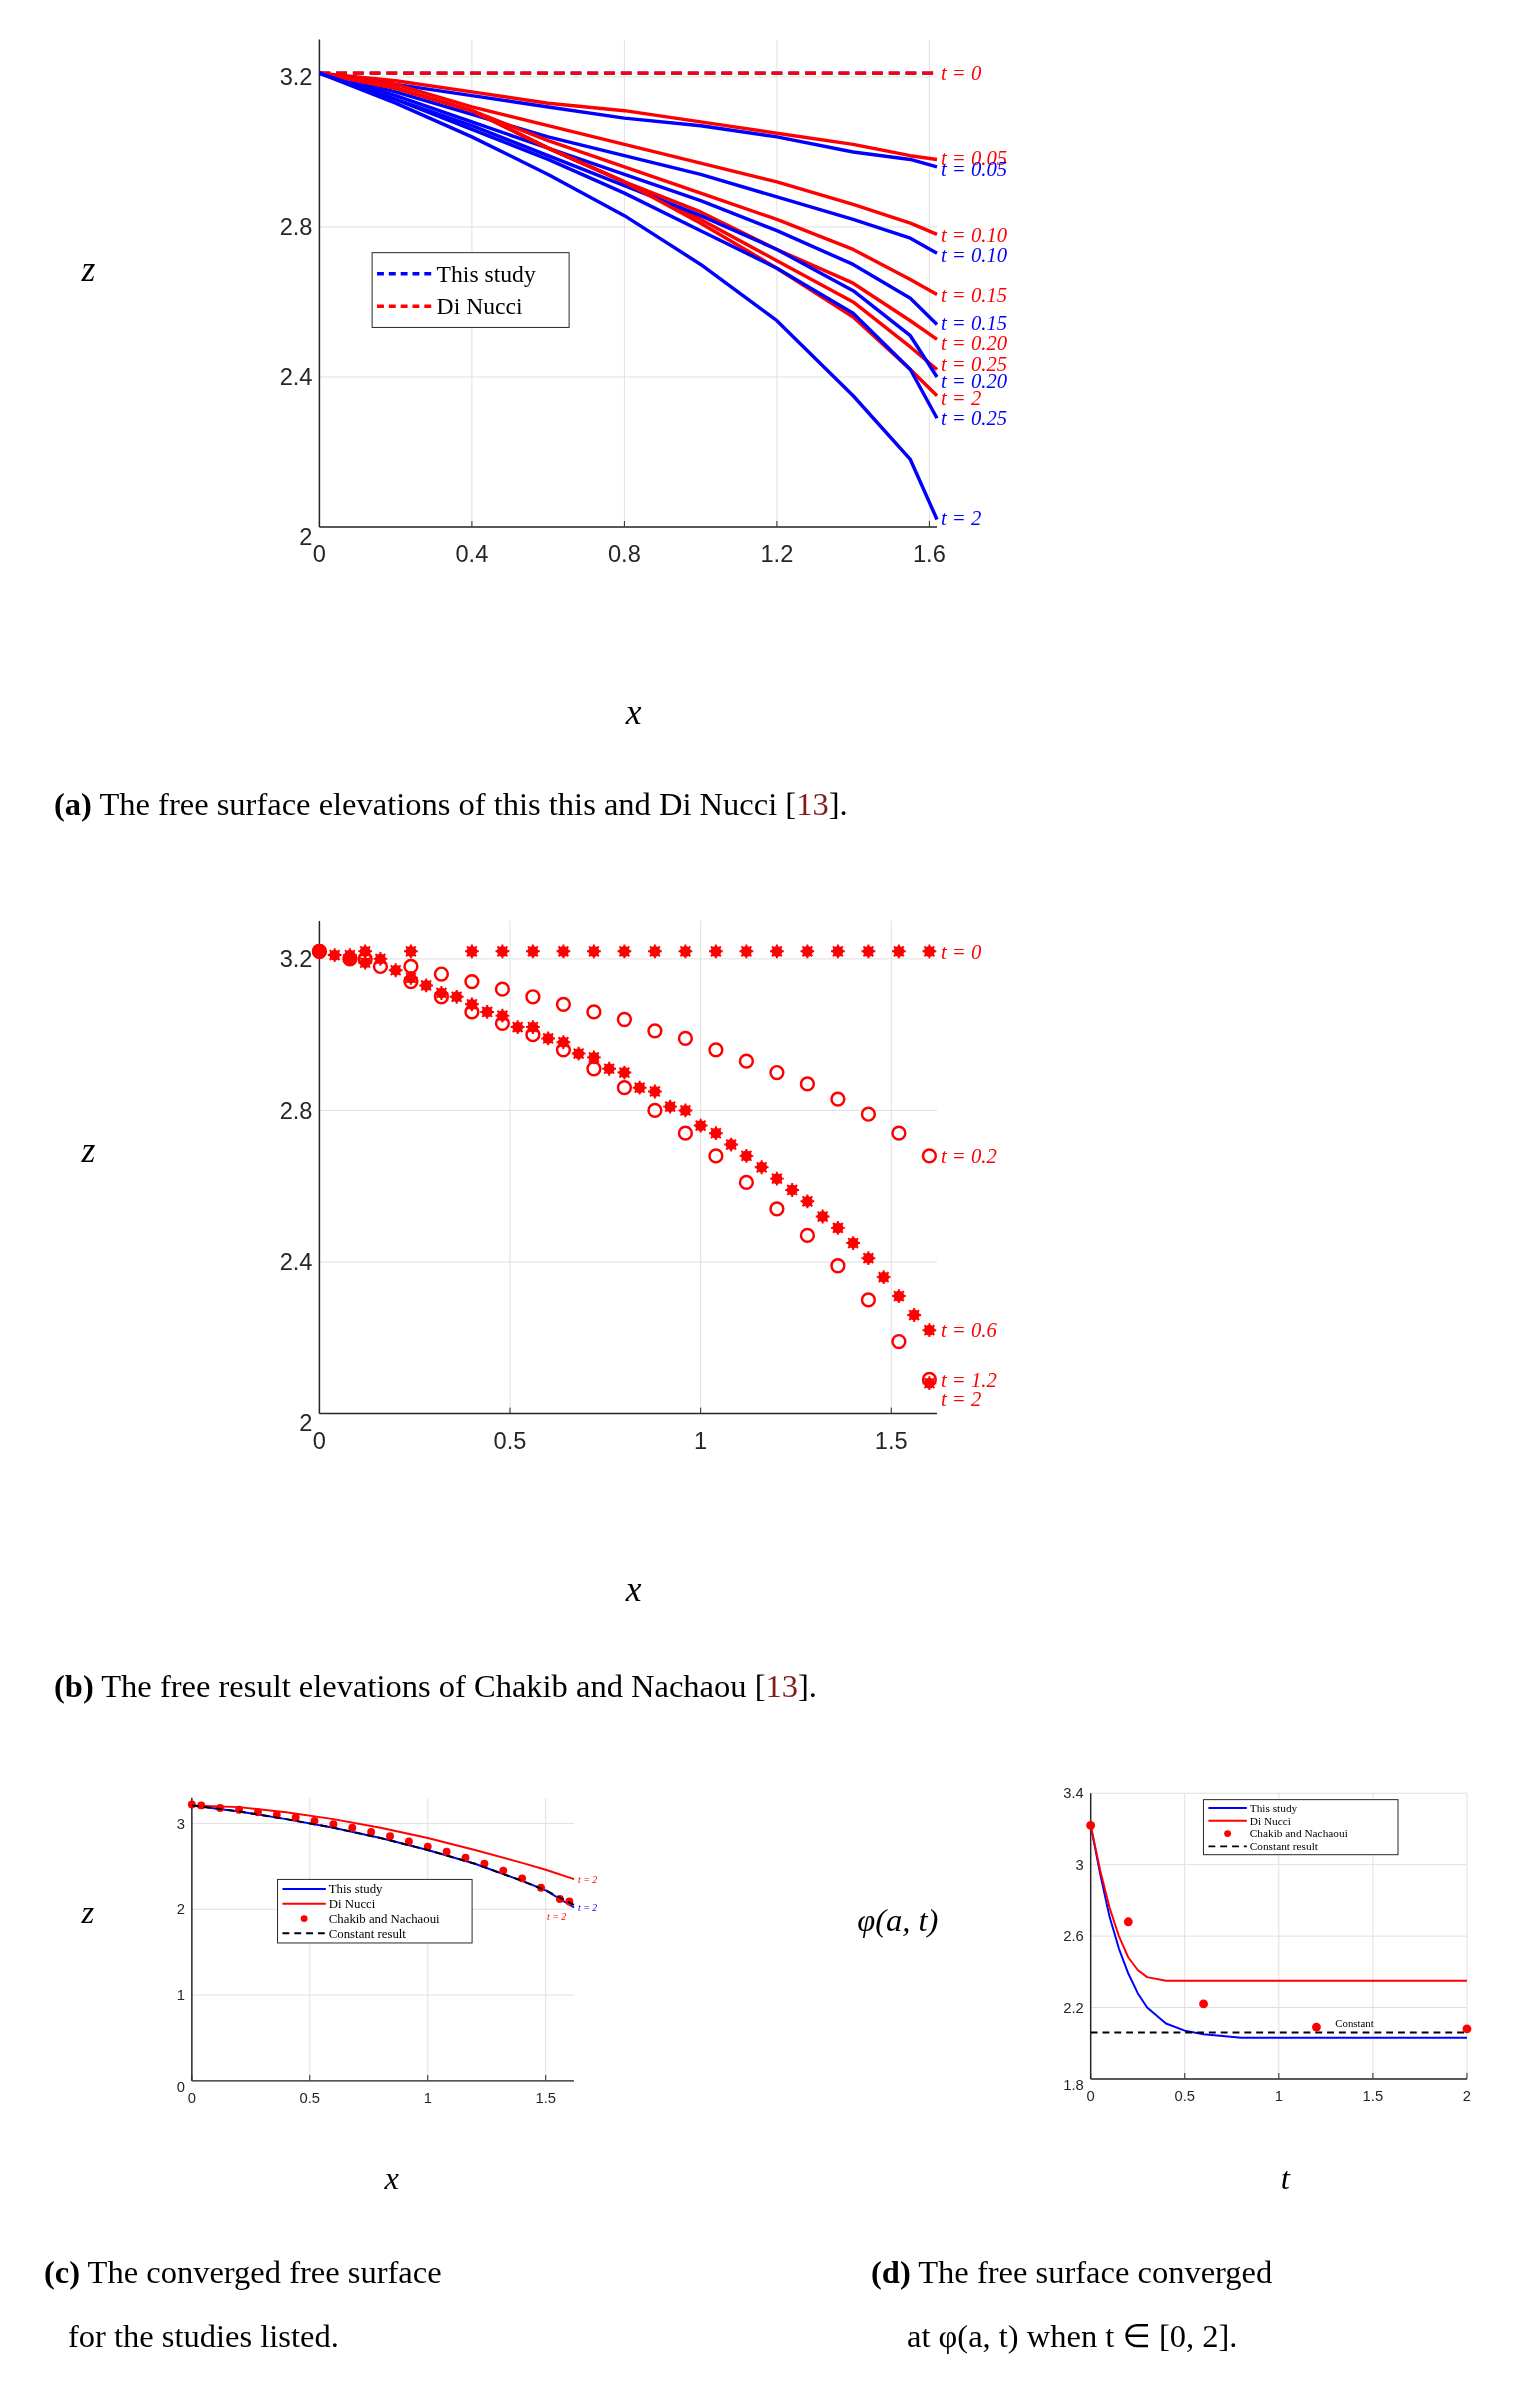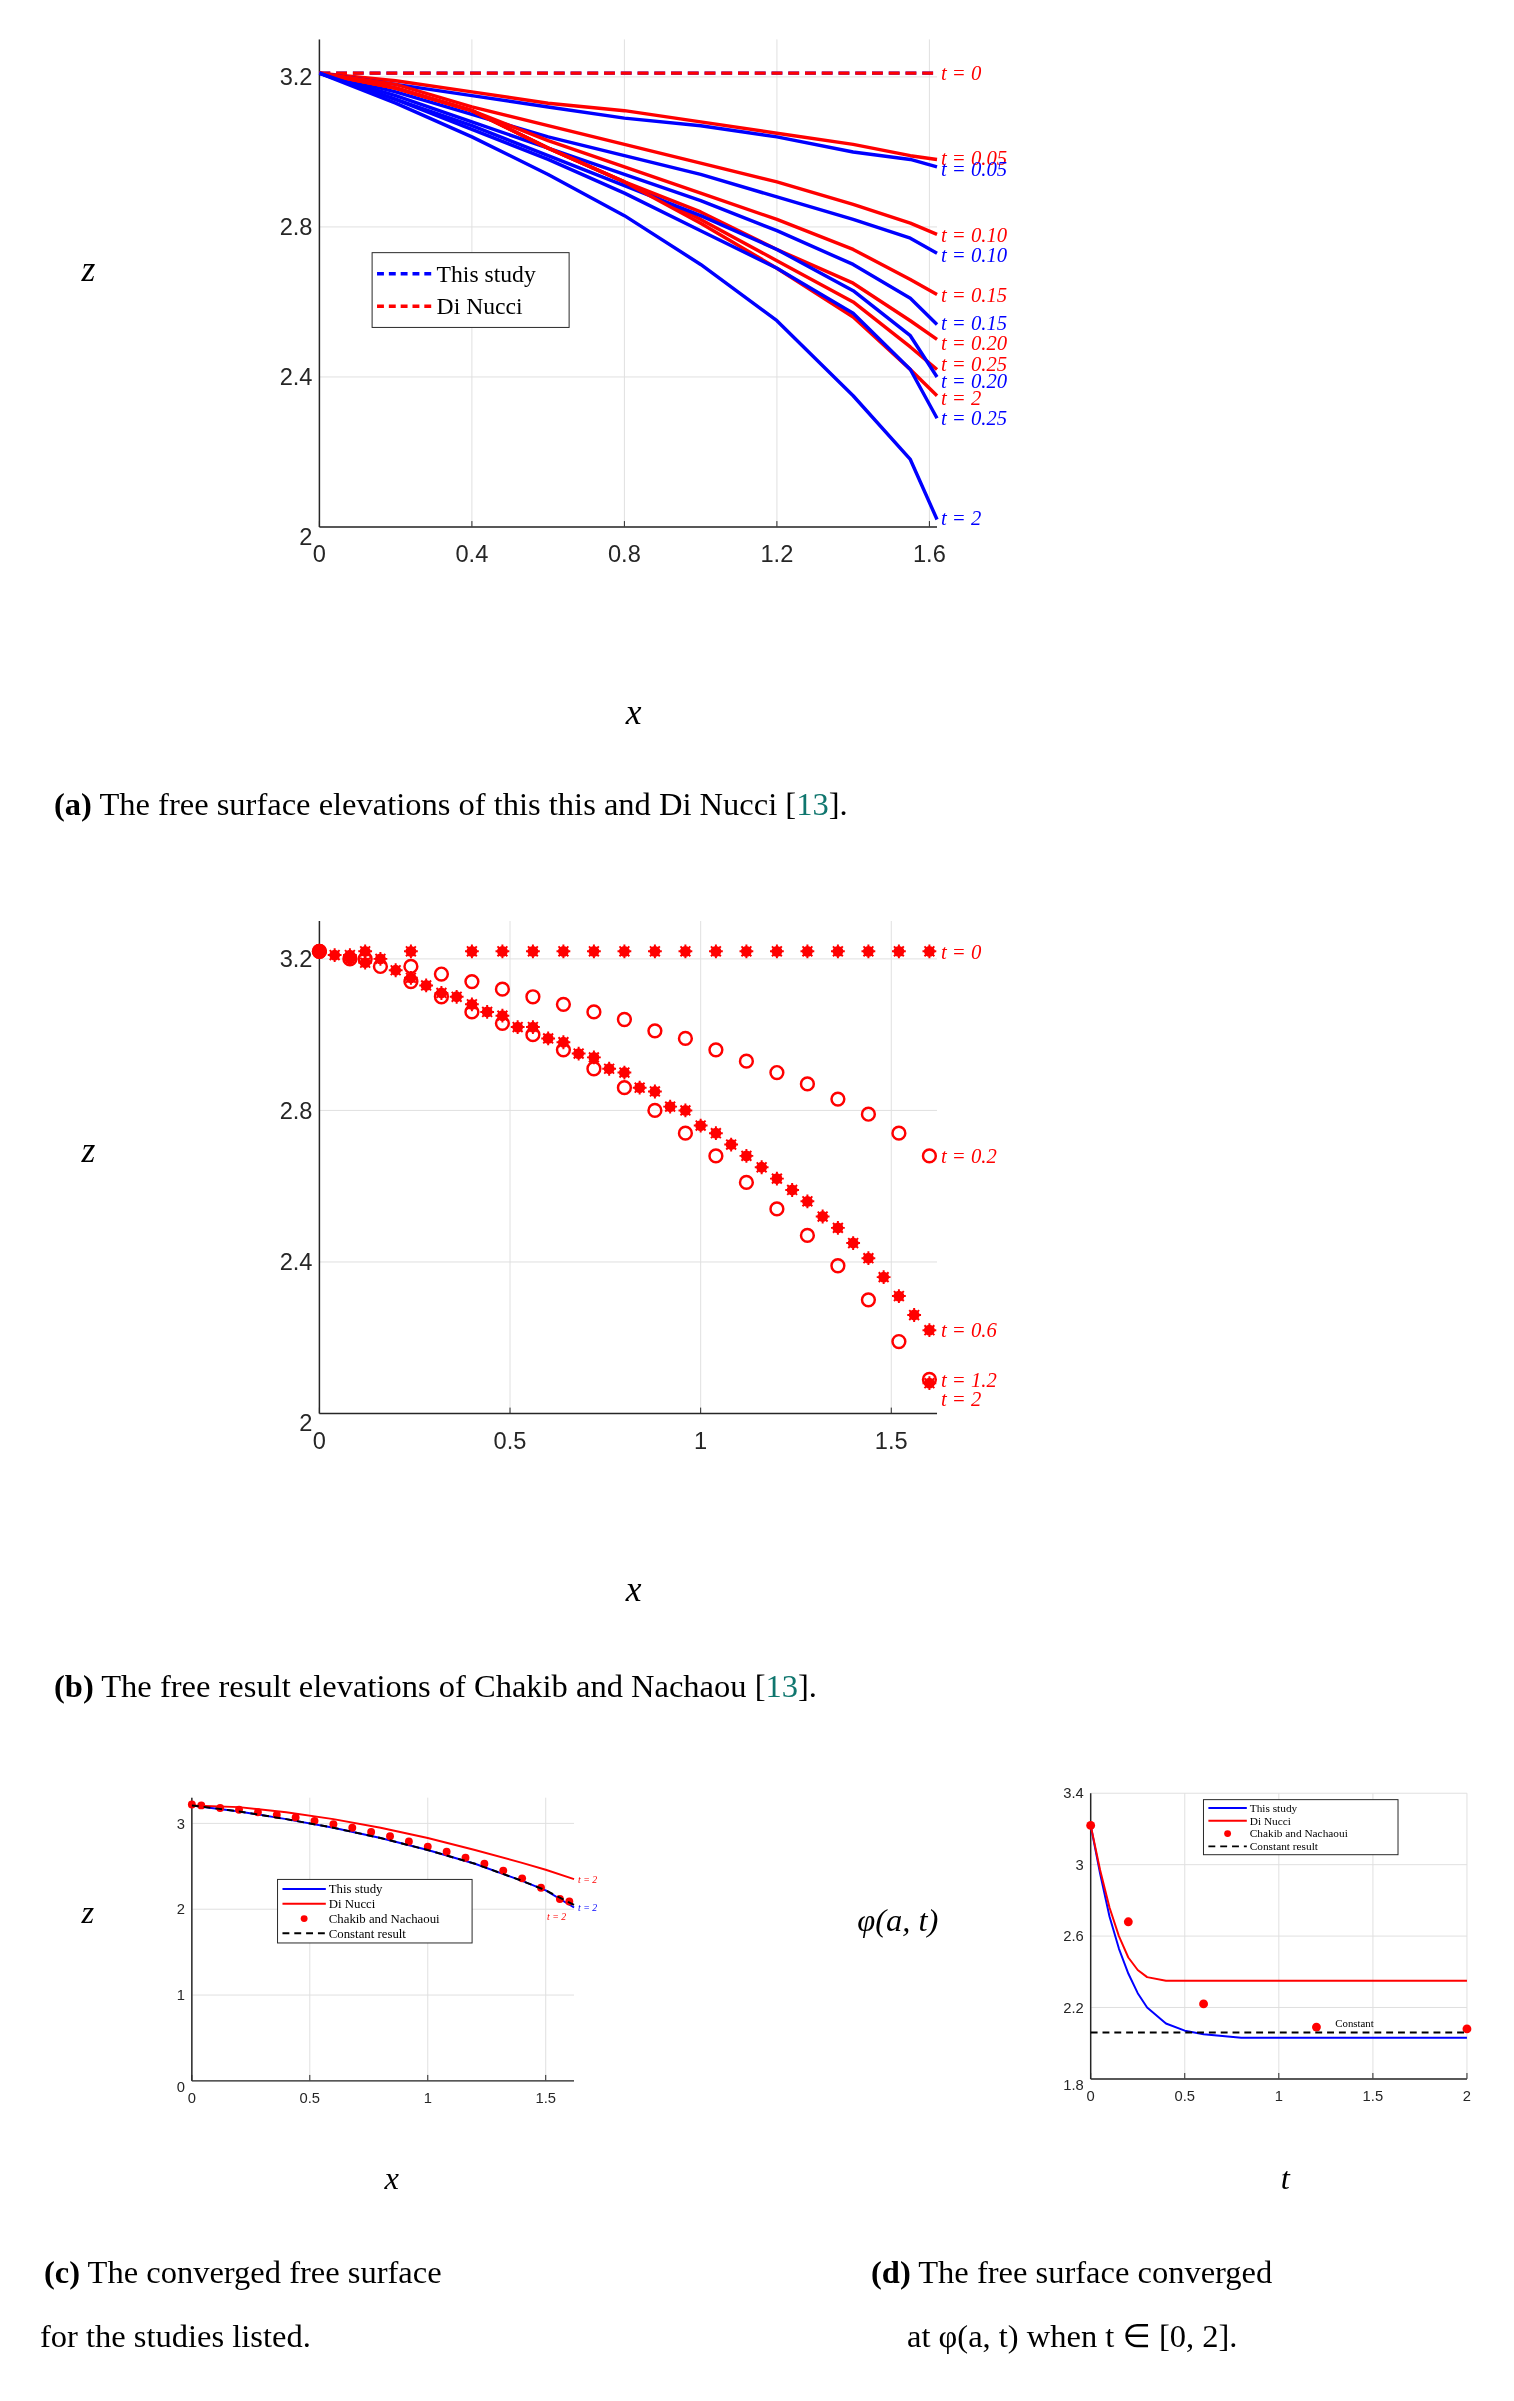--- a/index.html
+++ b/index.html
@@ -1,20 +1,20 @@
 <!DOCTYPE html>
 <html style="font-size:7.9px"><head>
 <meta charset="utf-8">
 <style>
   html, body { margin:0; padding:0; background:#ffffff; }
   body { width:1515px; height:2401px; position:relative; overflow:hidden; font-family:"DejaVu Serif", serif; }
   .fig { position:absolute; left:0; top:0; }
   .caption { position:absolute; font-family:"Liberation Serif", serif; font-size:32.5px; color:#000; line-height:1.0; white-space:nowrap; }
   .caption b { font-weight:bold; }
-  .ref { color:#0f766e; }
+  .ref { color:#7f1d1d; }
   .tick { font-family:"Liberation Sans", sans-serif; fill:#262626; }
   .axlabel { font-family:"Liberation Serif", serif; font-style:italic; fill:#000; }
   .leg { font-family:"Liberation Serif", serif; fill:#000; }
   .tl { font-family:"Liberation Serif", serif; }
 </style>
 </head>
 <body>
 
 <svg class="fig" id="fig" width="1515" height="2401" viewBox="0 0 3075 4875">
     <g>
@@ -394,17 +394,17 @@
         <text x="2537" y="3756.4900000000002" font-size="23" class="leg">Constant result</text>
       </g>
     </g>
   </svg>
 
 <div class="caption" style="left:54px; top:788px;"><b>(a)</b><span> The free surface elevations of this this and Di Nucci </span>[<span class="ref">13</span>]<span>.</span></div>
 
 <div class="caption" style="left:54px; top:1670px;"><b>(b)</b><span> The free result elevations of Chakib and Nachaou </span>[<span class="ref">13</span>]<span>.</span></div>
 
 <div class="caption" style="left:44px; top:2256px;"><b>(c)</b><span> The converged free surface</span></div>
-<div class="caption" style="left:40px; top:2320px;">for the studies listed.</div>
+<div class="caption" style="left:68px; top:2320px;">for the studies listed.</div>
 
 <div class="caption" style="left:871px; top:2256px;"><b>(d)</b><span> The free surface converged</span></div>
 <div class="caption" style="left:871px; top:2320px;margin-left:36px;">at φ(a, t) when t ∈ [0, 2].</div>
 
 
 </body></html>

